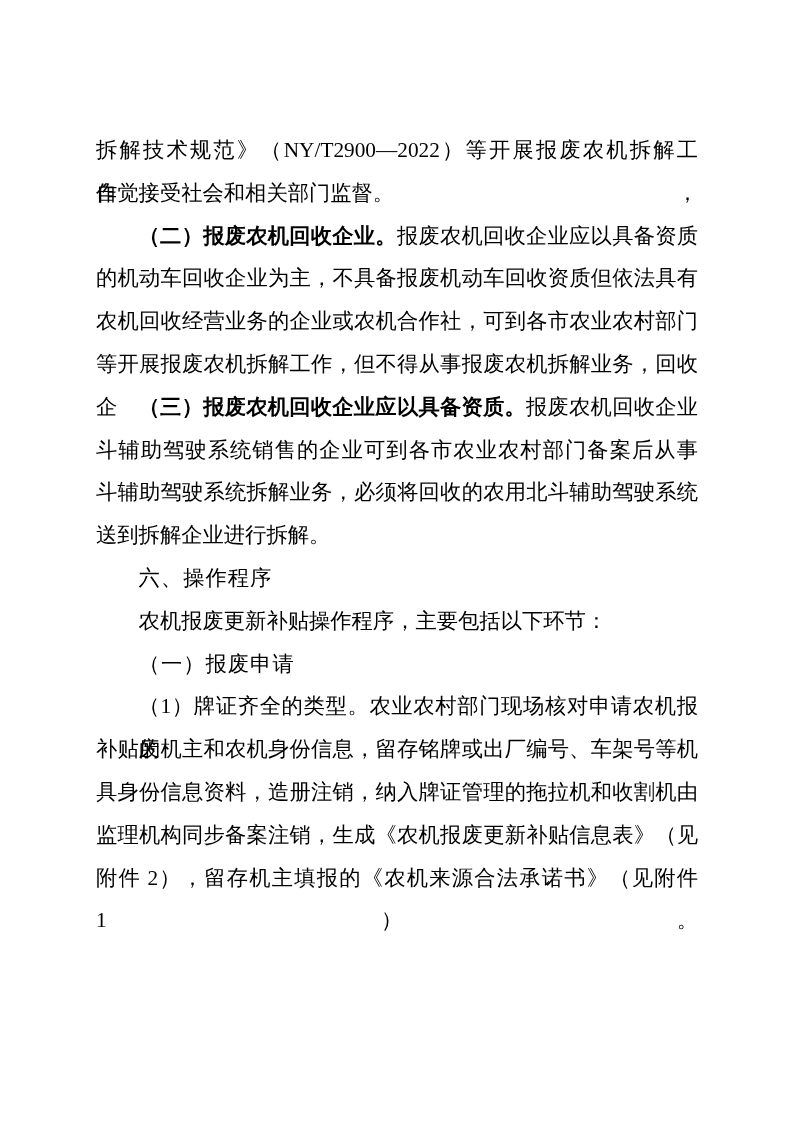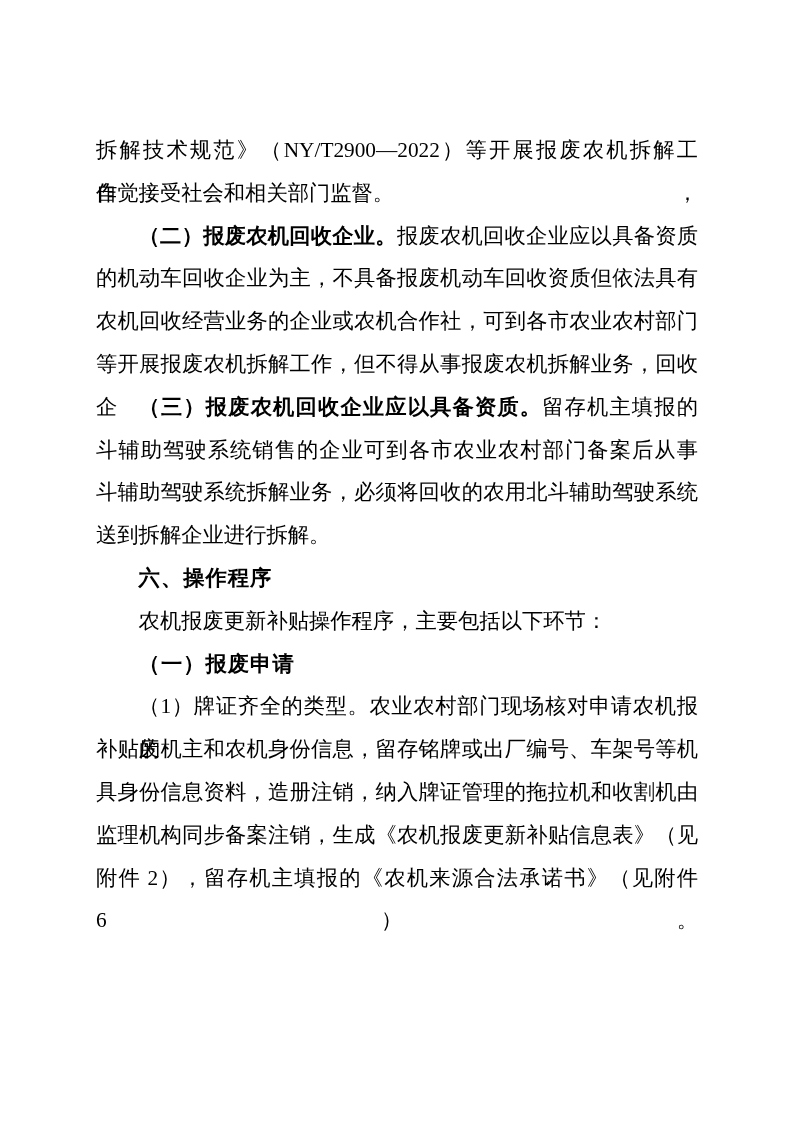--- a/index.html
+++ b/index.html
@@ -35,41 +35,41 @@
     text-align-last: left;
   }
   .line.indent {
     padding-left: 42.6px;
   }
   .seg.bold {
     font-weight: bold;
   }
   .seg.heading {
     font-family: "Liberation Sans", "DejaVu Sans", sans-serif;
-    font-weight: bold;
+    font-weight: normal;
     letter-spacing: 1px;
   }
 </style>
 </head>
 <body>
 
 <div class="page">
   <div class="doc" id="doc">
       <div class="line"><span class="seg body">拆解技术规范》（NY/T2900—2022）等开展报废农机拆解工作，</span></div>
       <div class="line last"><span class="seg body">自觉接受社会和相关部门监督。</span></div>
       <div class="line indent"><span class="seg bold">（二）报废农机回收企业。</span><span class="seg body">报废农机回收企业应以具备资质</span></div>
       <div class="line"><span class="seg body">的机动车回收企业为主，不具备报废机动车回收资质但依法具有</span></div>
       <div class="line"><span class="seg body">农机回收经营业务的企业或农机合作社，可到各市农业农村部门</span></div>
       <div class="line"><span class="seg body">等开展报废农机拆解工作，但不得从事报废农机拆解业务，回收企</span></div>
-      <div class="line indent"><span class="seg bold">（三）报废农机回收企业应以具备资质。</span><span class="seg body">留存机主填报的</span></div>
+      <div class="line indent"><span class="seg bold">（三）报废农机回收企业应以具备资质。</span><span class="seg body">报废农机回收企业</span></div>
       <div class="line"><span class="seg body">斗辅助驾驶系统销售的企业可到各市农业农村部门备案后从事</span></div>
       <div class="line"><span class="seg body">斗辅助驾驶系统拆解业务，必须将回收的农用北斗辅助驾驶系统</span></div>
       <div class="line last"><span class="seg body">送到拆解企业进行拆解。</span></div>
       <div class="line indent last"><span class="seg heading">六、操作程序</span></div>
       <div class="line indent last"><span class="seg body">农机报废更新补贴操作程序，主要包括以下环节：</span></div>
       <div class="line indent last"><span class="seg heading">（一）报废申请</span></div>
       <div class="line indent"><span class="seg body">（1）牌证齐全的类型。农业农村部门现场核对申请农机报废</span></div>
       <div class="line"><span class="seg body">补贴的机主和农机身份信息，留存铭牌或出厂编号、车架号等机</span></div>
       <div class="line"><span class="seg body">具身份信息资料，造册注销，纳入牌证管理的拖拉机和收割机由</span></div>
       <div class="line"><span class="seg body">监理机构同步备案注销，生成《农机报废更新补贴信息表》（见</span></div>
-      <div class="line"><span class="seg body">附件 2），留存机主填报的《农机来源合法承诺书》（见附件 6）。</span></div>
+      <div class="line"><span class="seg body">附件 2），留存机主填报的《农机来源合法承诺书》（见附件 1）。</span></div>
     </div>
 </div>
 
 </body></html>

